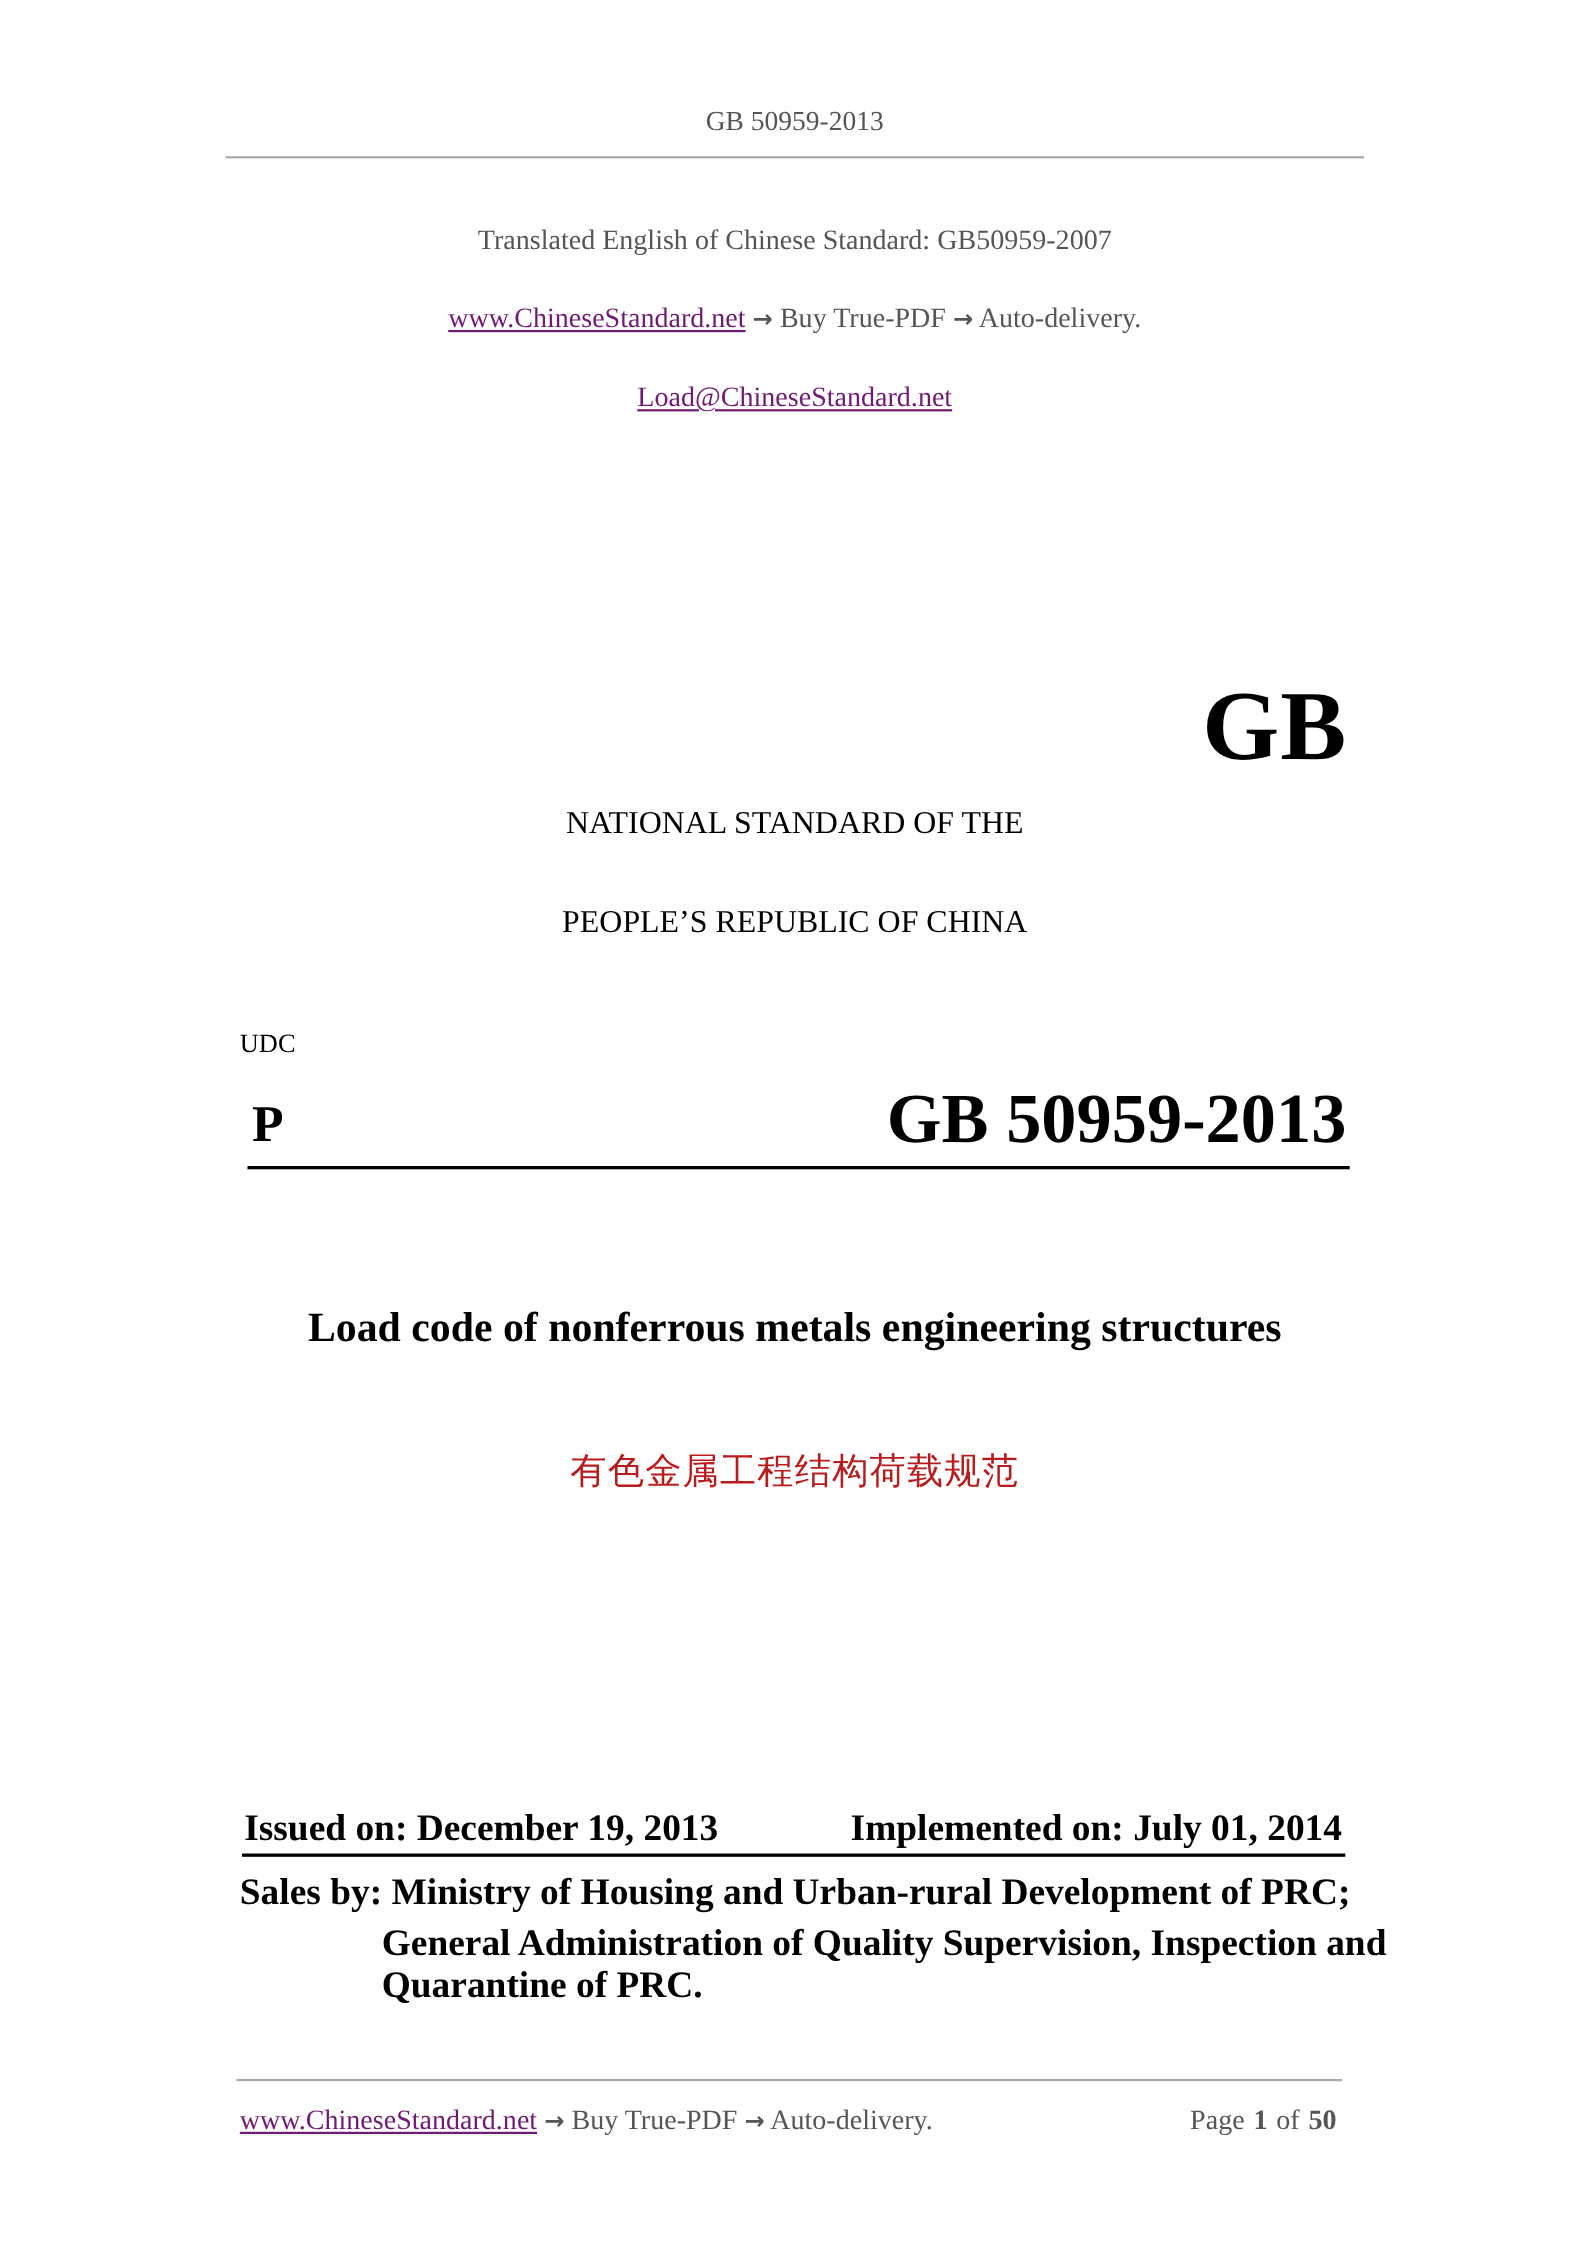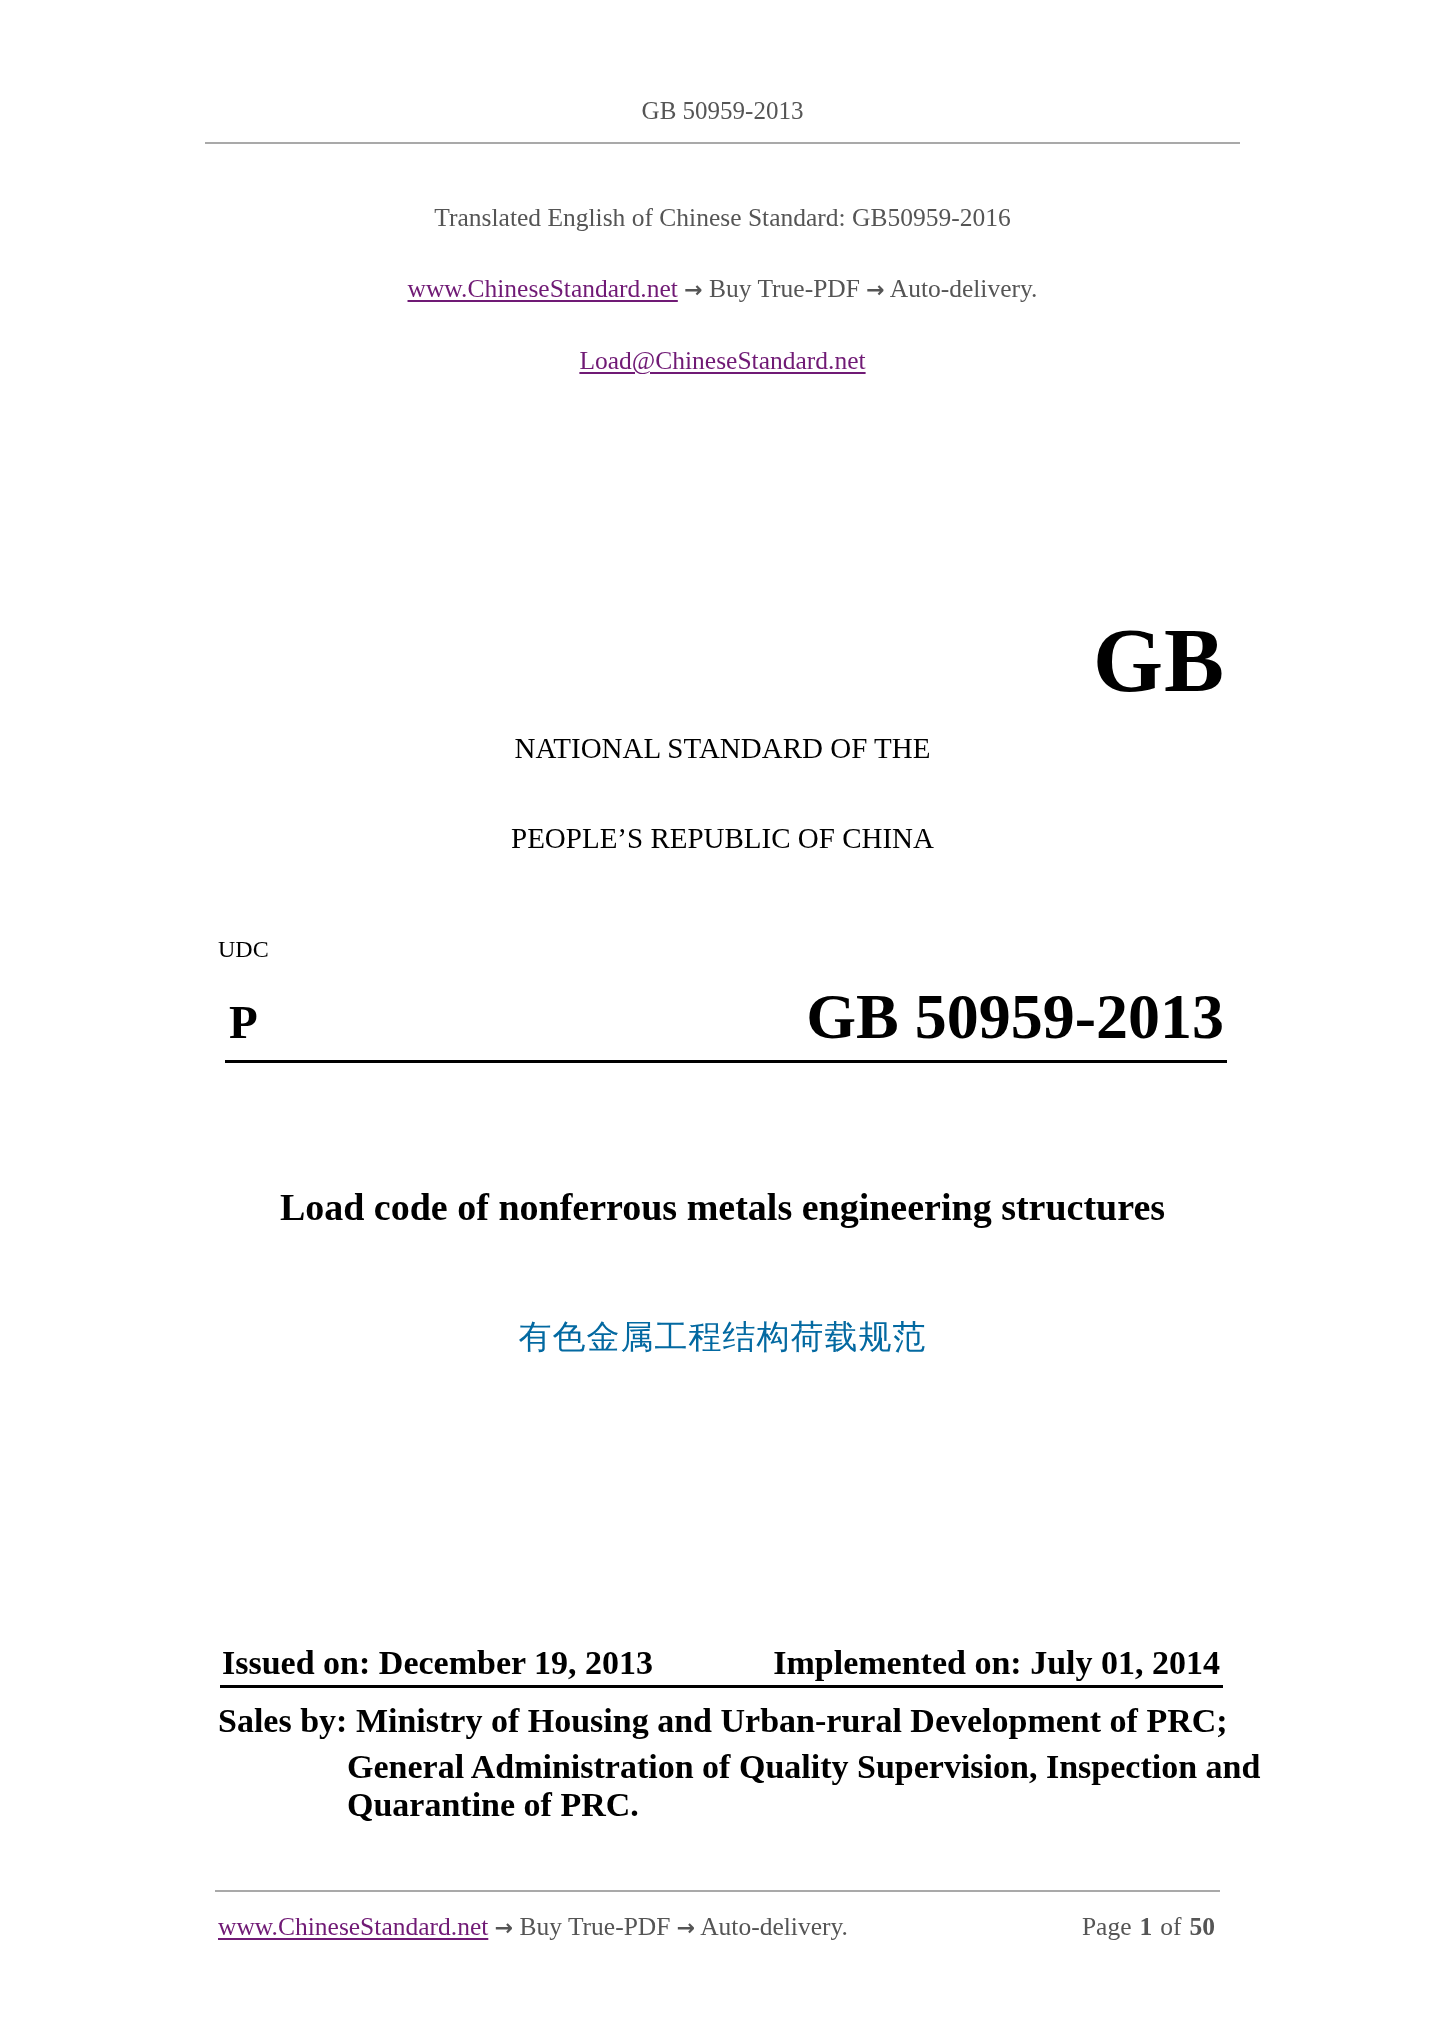--- a/index.html
+++ b/index.html
@@ -40,21 +40,21 @@
     #nat-line1 { top: 734px; }
     #nat-line2 { top: 824px; }
 
     #udc-label { left: 218px; top: 937px; font-size: 24px; }
     #p-label { left: 229px; top: 999px; font-size: 47px; font-weight: bold; }
     #std-number { right: 221px; top: 985px; font-size: 64px; font-weight: bold; }
     #thick-rule { left: 225px; width: 1002px; top: 1060px; height: 3px; background: #000; }
 
     
     #title-en { top: 1188px; font-size: 38px; font-weight: bold; }
-    #title-zh { top: 1320px; font-size: 33px; font-family: "DejaVu Sans", sans-serif; color: #0369a1; letter-spacing: 1px; }
+    #title-zh { top: 1320px; font-size: 33px; font-family: "DejaVu Sans", sans-serif; color: #b91c1c; letter-spacing: 1px; }
 
     
     .issue { font-size: 34px; font-weight: bold; }
     #issued-on { left: 222px; top: 1646px; }
     #implemented-on { right: 225px; top: 1646px; }
     #issue-rule { left: 220px; width: 1003px; top: 1685px; height: 3px; background: #000; }
     #issued-by { left: 218px; top: 1704px; }
     #issuer-2-line1 { left: 347px; top: 1750px; }
     #issuer-2-line2 { left: 347px; top: 1788px; }
 
@@ -64,21 +64,21 @@
     #footer-page { right: 230px; top: 1914px; font-size: 25.5px; color: #555; }
     #footer-page b { font-weight: bold; }
     .sp { display: inline-block; width: 8px; }
   </style>
 </head>
 <body>
 
 <div id="running-header" class="abs center gray">GB 50959-2013</div>
 <div id="header-rule" class="rule"></div>
 
-<div id="promo-line1" class="abs center gray promo">Translated English of Chinese Standard: GB50959-2016</div>
+<div id="promo-line1" class="abs center gray promo">Translated English of Chinese Standard: GB50959-2007</div>
 <div id="promo-line2" class="abs center gray promo">
   <a class="link">www.ChineseStandard.net</a>
   <span class="arrow">→</span>
   <span>Buy True-PDF</span>
   <span class="arrow">→</span>
   <span>Auto-delivery.</span>
 </div>
 <div id="promo-line3" class="abs center gray promo">
   <a class="link">Load@ChineseStandard.net</a>
 </div>

